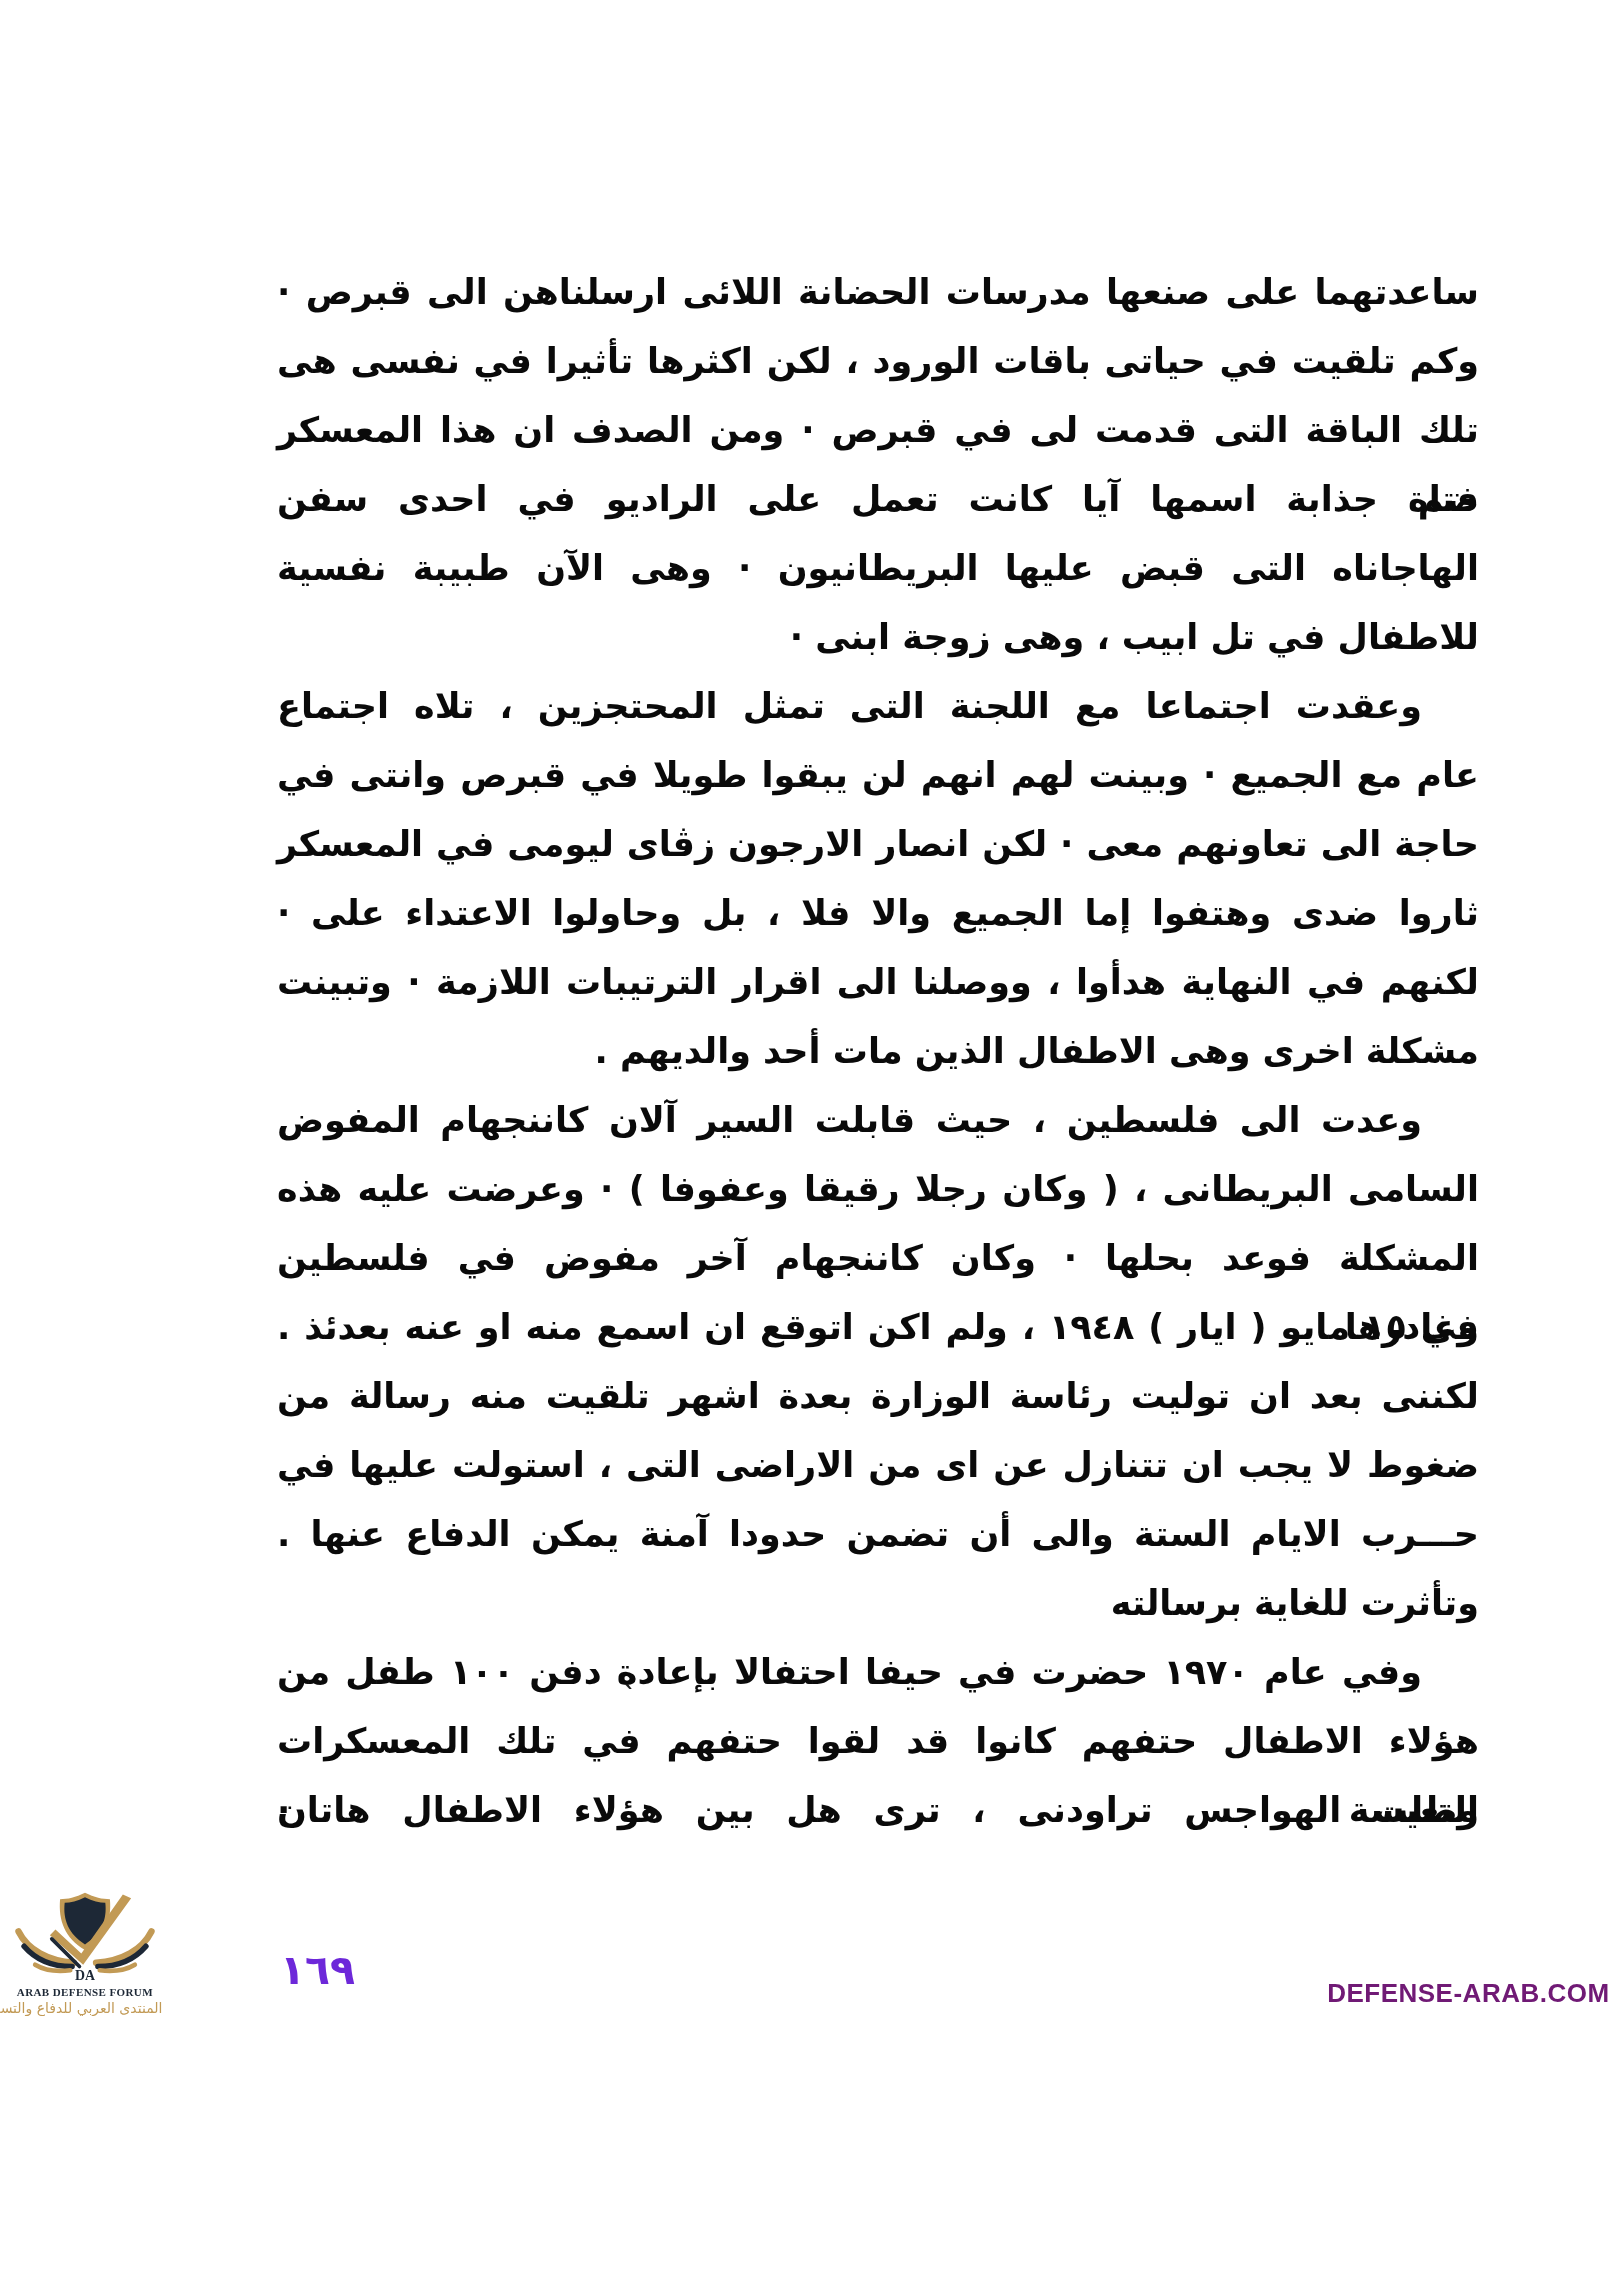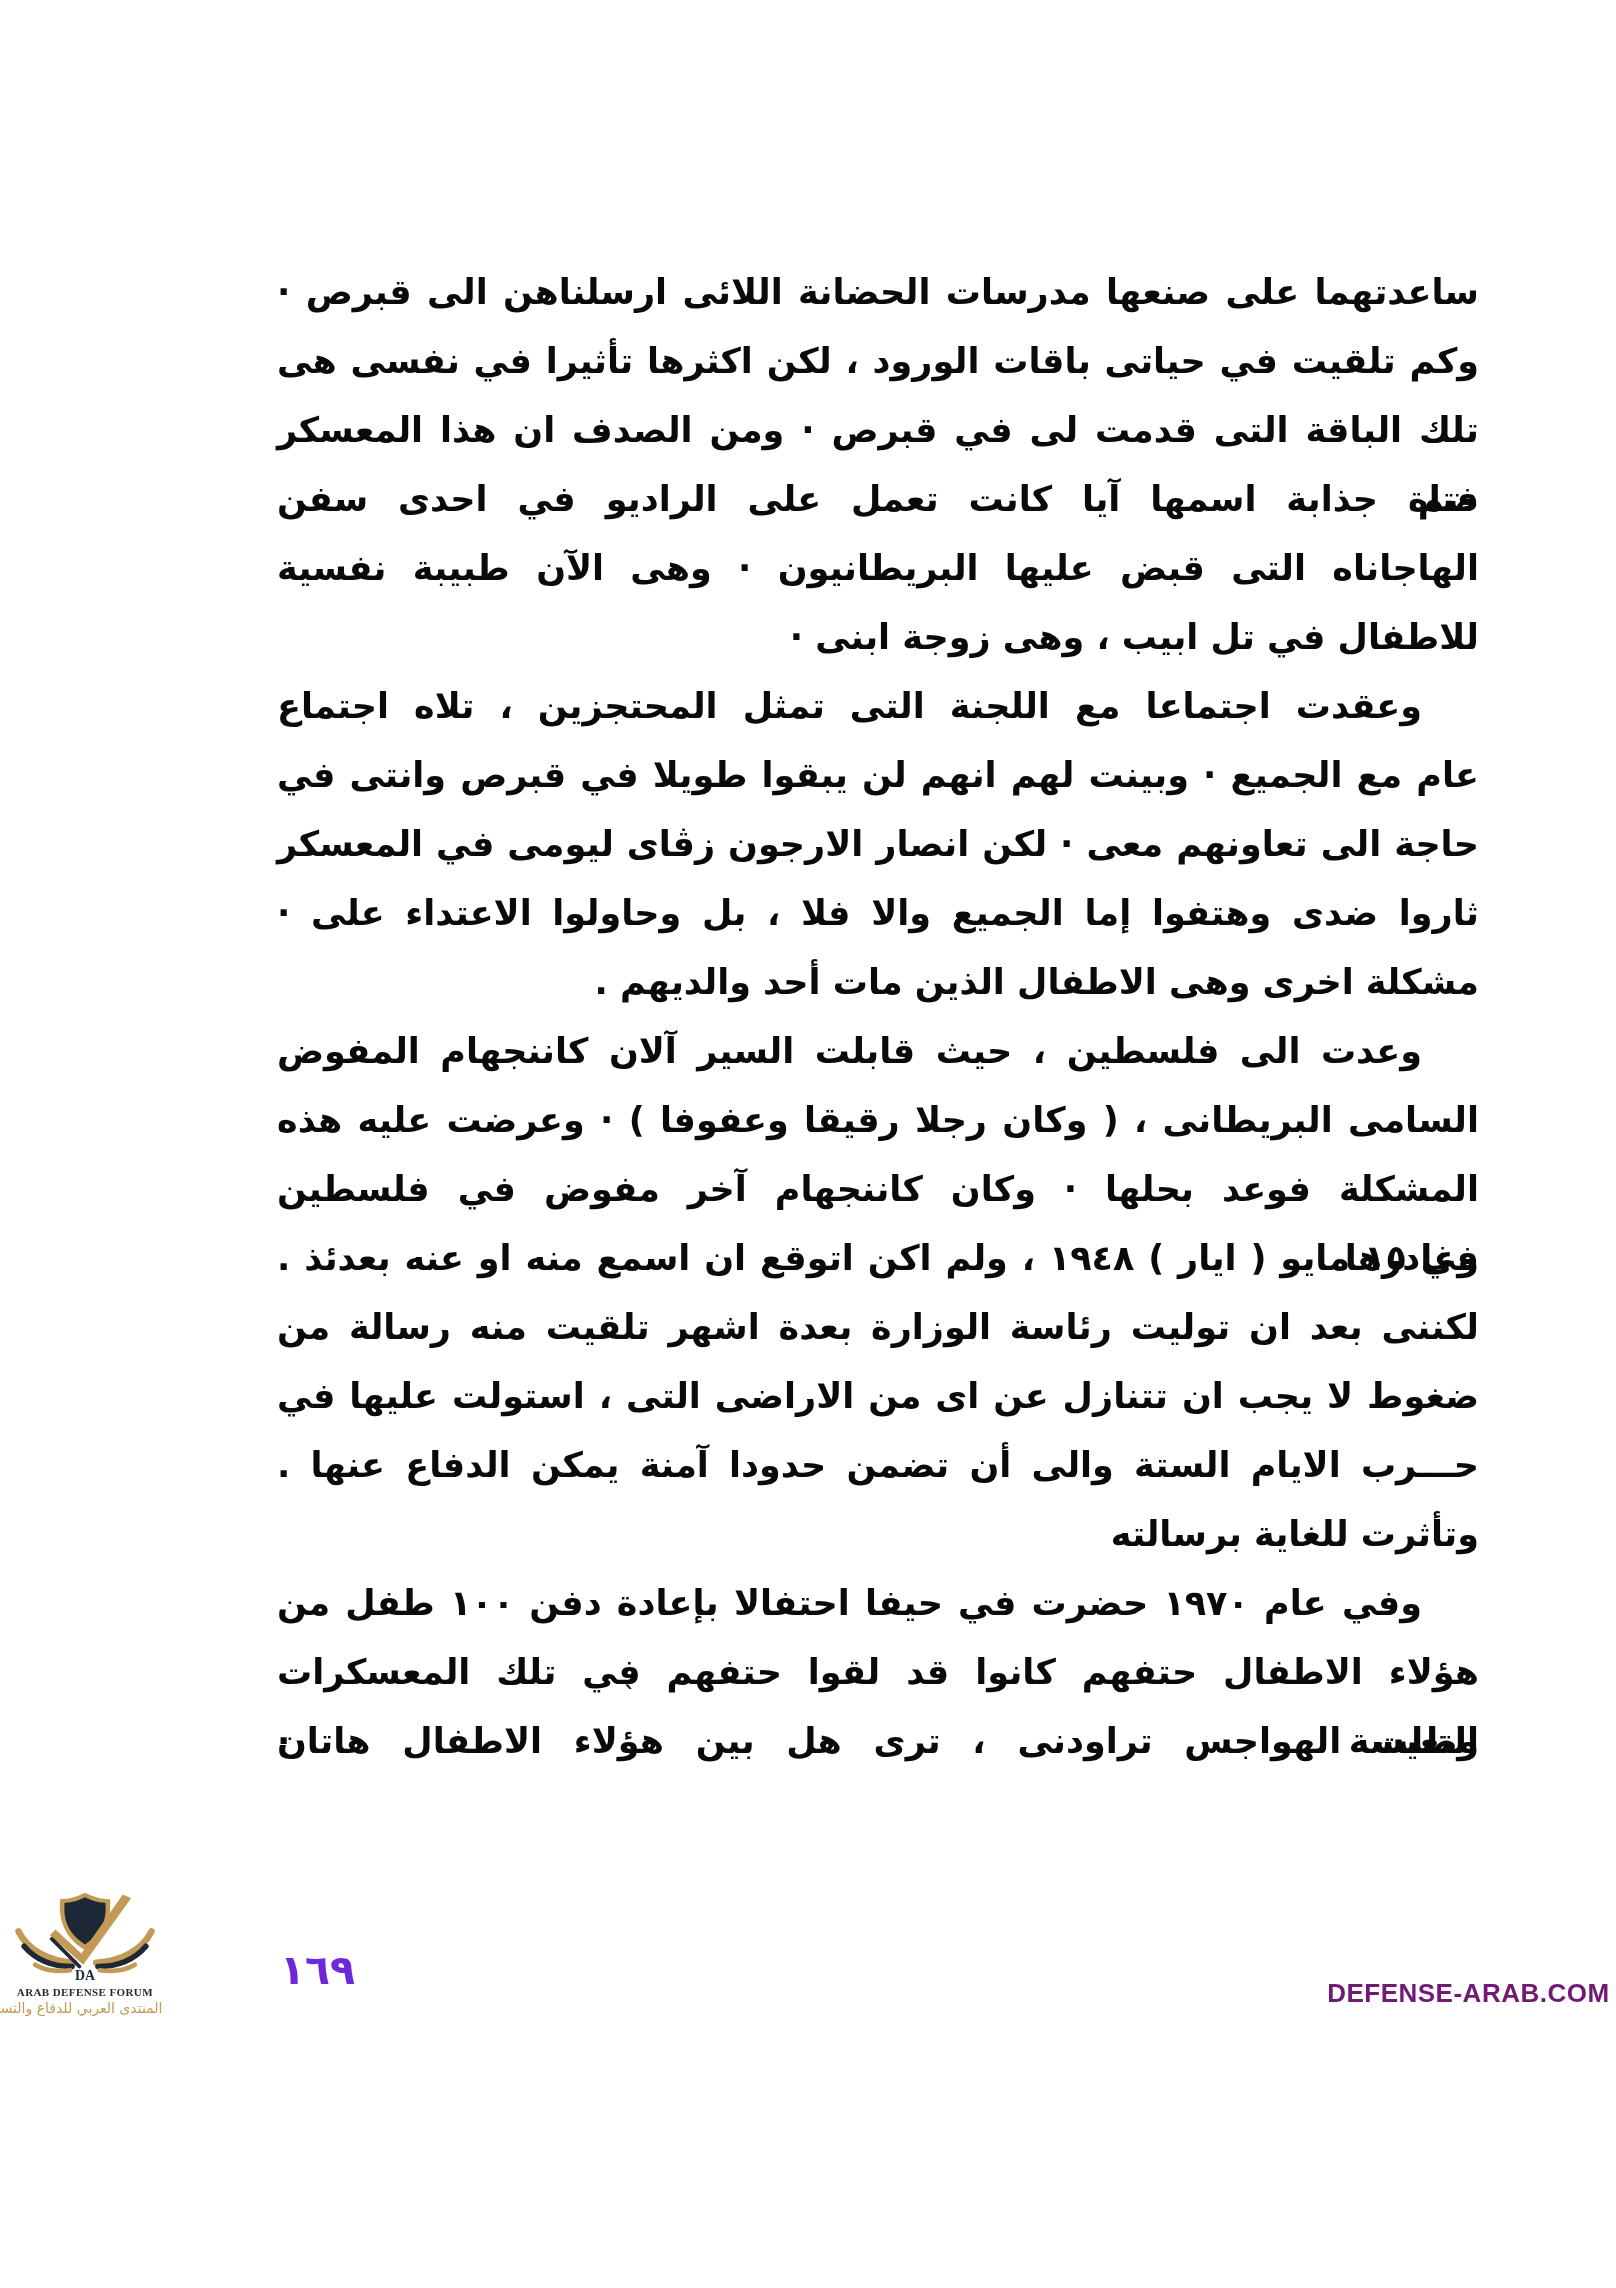--- a/index.html
+++ b/index.html
@@ -63,20 +63,21 @@
       <div class="line just">ساعدتهما على صنعها مدرسات الحضانة اللائى ارسلناهن الى قبرص ·</div>
       <div class="line just">وكم تلقيت في حياتى باقات الورود ، لكن اكثرها تأثيرا في نفسى هى</div>
       <div class="line just">تلك الباقة التى قدمت لى في قبرص · ومن الصدف ان هذا المعسكر ضم</div>
       <div class="line just">فتاة جذابة اسمها آيا كانت تعمل على الراديو في احدى سفن</div>
       <div class="line just">الهاجاناه التى قبض عليها البريطانيون · وهى الآن طبيبة نفسية</div>
       <div class="line">للاطفال في تل ابيب ، وهى زوجة ابنى ·</div>
       <div class="line just indent">وعقدت اجتماعا مع اللجنة التى تمثل المحتجزين ، تلاه اجتماع</div>
       <div class="line just">عام مع الجميع · وبينت لهم انهم لن يبقوا طويلا في قبرص وانتى في</div>
       <div class="line just">حاجة الى تعاونهم معى · لكن انصار الارجون زڤاى ليومى في المعسكر</div>
       <div class="line just">ثاروا ضدى وهتفوا إما الجميع والا فلا ، بل وحاولوا الاعتداء على ·</div>
+      <div class="line just">لكنهم في النهاية هدأوا ، ووصلنا الى اقرار الترتيبات اللازمة · وتبينت</div>
       <div class="line">مشكلة اخرى وهى الاطفال الذين مات أحد والديهم .</div>
       <div class="line just indent">وعدت الى فلسطين ، حيث قابلت السير آلان كاننجهام المفوض</div>
       <div class="line just">السامى البريطانى ، ( وكان رجلا رقيقا وعفوفا ) · وعرضت عليه هذه</div>
       <div class="line just">المشكلة فوعد بحلها · وكان كاننجهام آخر مفوض في فلسطين وغادرها</div>
       <div class="line just">في ١٥ مايو ( ايار ) ١٩٤٨ ، ولم اكن اتوقع ان اسمع منه او عنه بعدئذ .</div>
       <div class="line just">لكننى بعد ان توليت رئاسة الوزارة بعدة اشهر تلقيت منه رسالة من</div>
       <div class="line just">ضغوط لا يجب ان تتنازل عن اى من الاراضى التى ، استولت عليها في</div>
       <div class="line just">حـــرب الايام الستة والى أن تضمن حدودا آمنة يمكن الدفاع عنها .</div>
       <div class="line">وتأثرت للغاية برسالته</div>
       <div class="line just indent">وفي عام ١٩٧٠ حضرت في حيفا احتفالا بإعادة دفن ١٠٠ طفل من</div>

